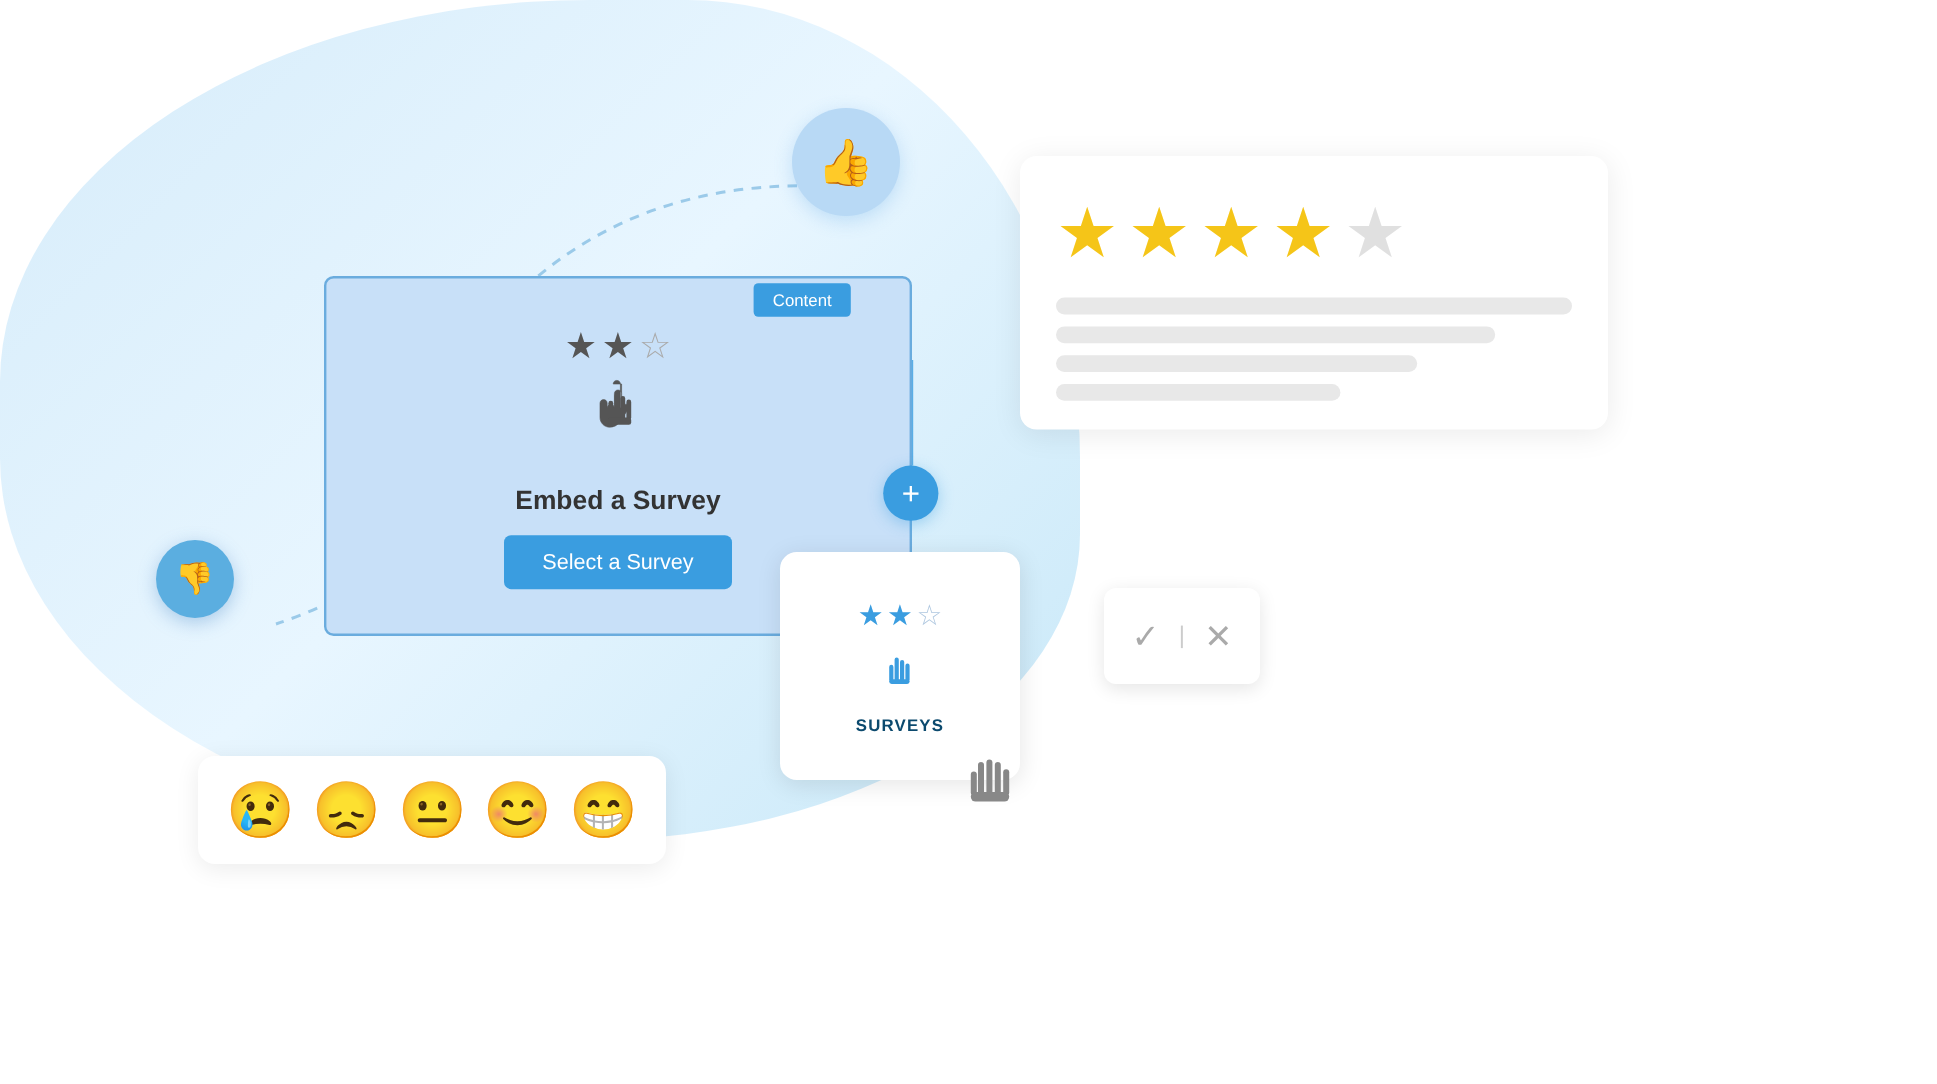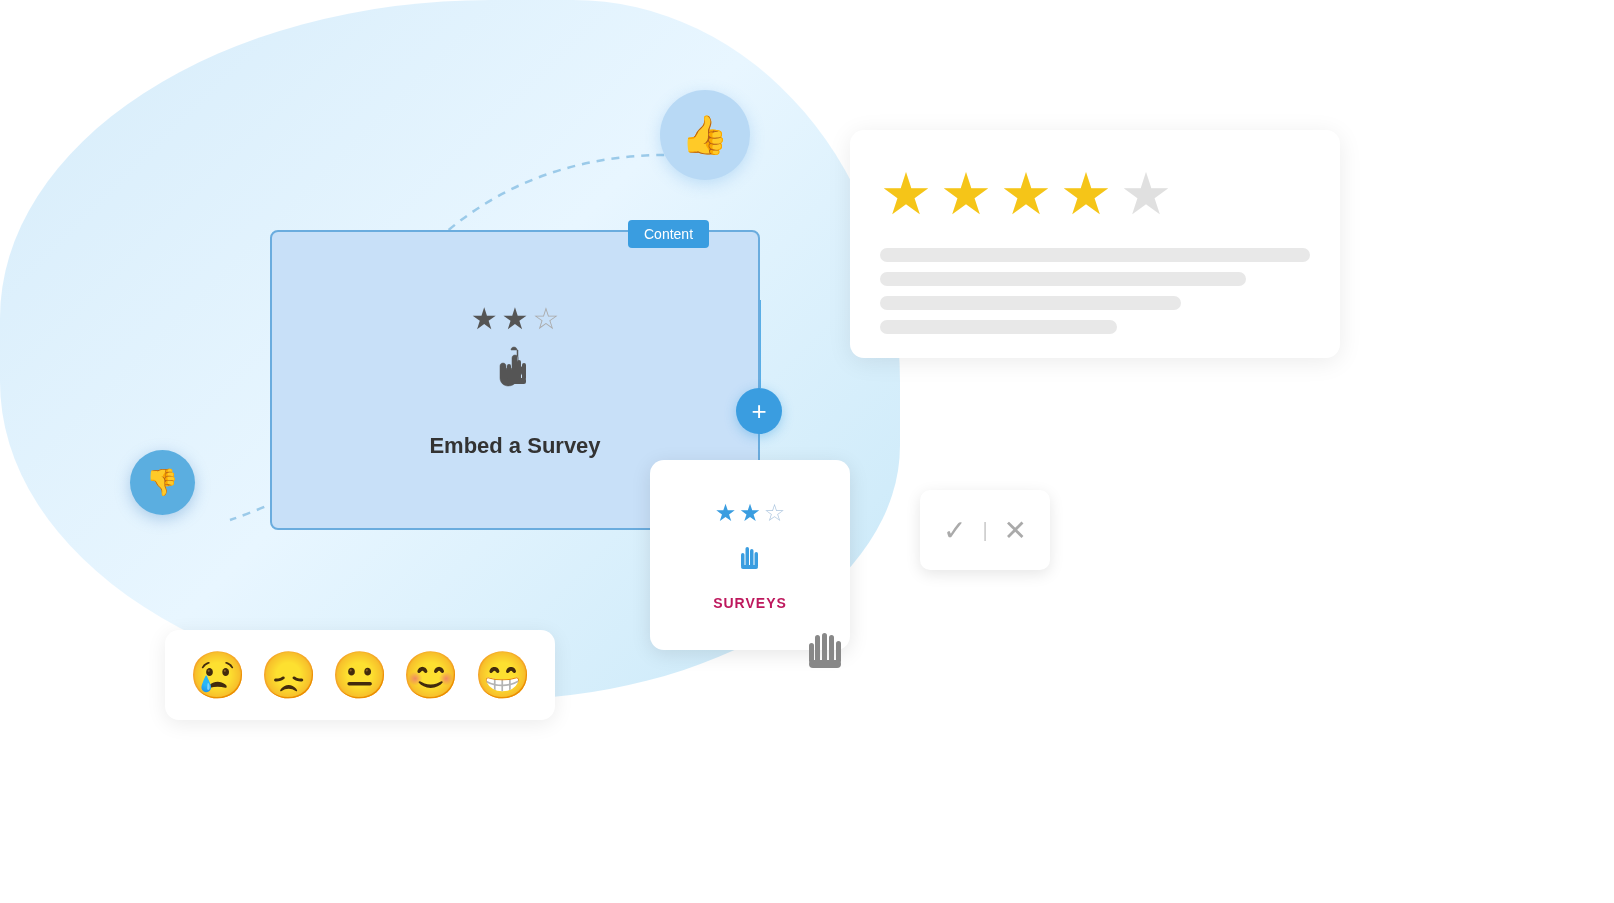--- a/index.html
+++ b/index.html
@@ -104,21 +104,21 @@
       padding: 12px 32px;
       font-size: 18px;
       font-weight: 500;
       cursor: pointer;
       margin-top: 4px;
     }
 
     
     .content-label {
       position: absolute;
-      top: 220px;
+      top: 236px;
       left: 628px;
       background: #3a9de0;
       color: white;
       padding: 6px 16px;
       font-size: 14px;
       font-weight: 500;
       border-radius: 4px;
     }
 
     
@@ -164,21 +164,21 @@
     }
 
     .surveys-card-hand {
       font-size: 32px;
       color: #444;
     }
 
     .surveys-label {
       font-size: 14px;
       font-weight: 700;
-      color: #be185d;
+      color: #0c4a6e;
       letter-spacing: 1px;
     }
 
     
     .cursor-hand {
       position: absolute;
       top: 618px;
       left: 800px;
       font-size: 50px;
       color: #555;
@@ -308,20 +308,21 @@
         <g transform="translate(6,2)">
           <rect x="8" y="18" width="4" height="16" rx="2" fill="#555"></rect>
           <rect x="13" y="12" width="4" height="22" rx="2" fill="#555"></rect>
           <rect x="18" y="14" width="4" height="20" rx="2" fill="#555"></rect>
           <rect x="23" y="17" width="4" height="17" rx="2" fill="#555"></rect>
           <rect x="8" y="32" width="19" height="6" rx="2" fill="#555"></rect>
         </g>
       </svg>
     </div>
     <div class="embed-title">Embed a Survey</div>
+    <button class="select-survey-btn">Select a Survey</button>
   </div>
 
   <div class="content-label">Content</div>
 
   <div class="plus-button">+</div>
 
   <div class="surveys-card">
     <div class="surveys-card-stars">
       <span style="color:#3a9de0; font-size:24px;">★</span>
       <span style="color:#3a9de0; font-size:24px;">★</span>

